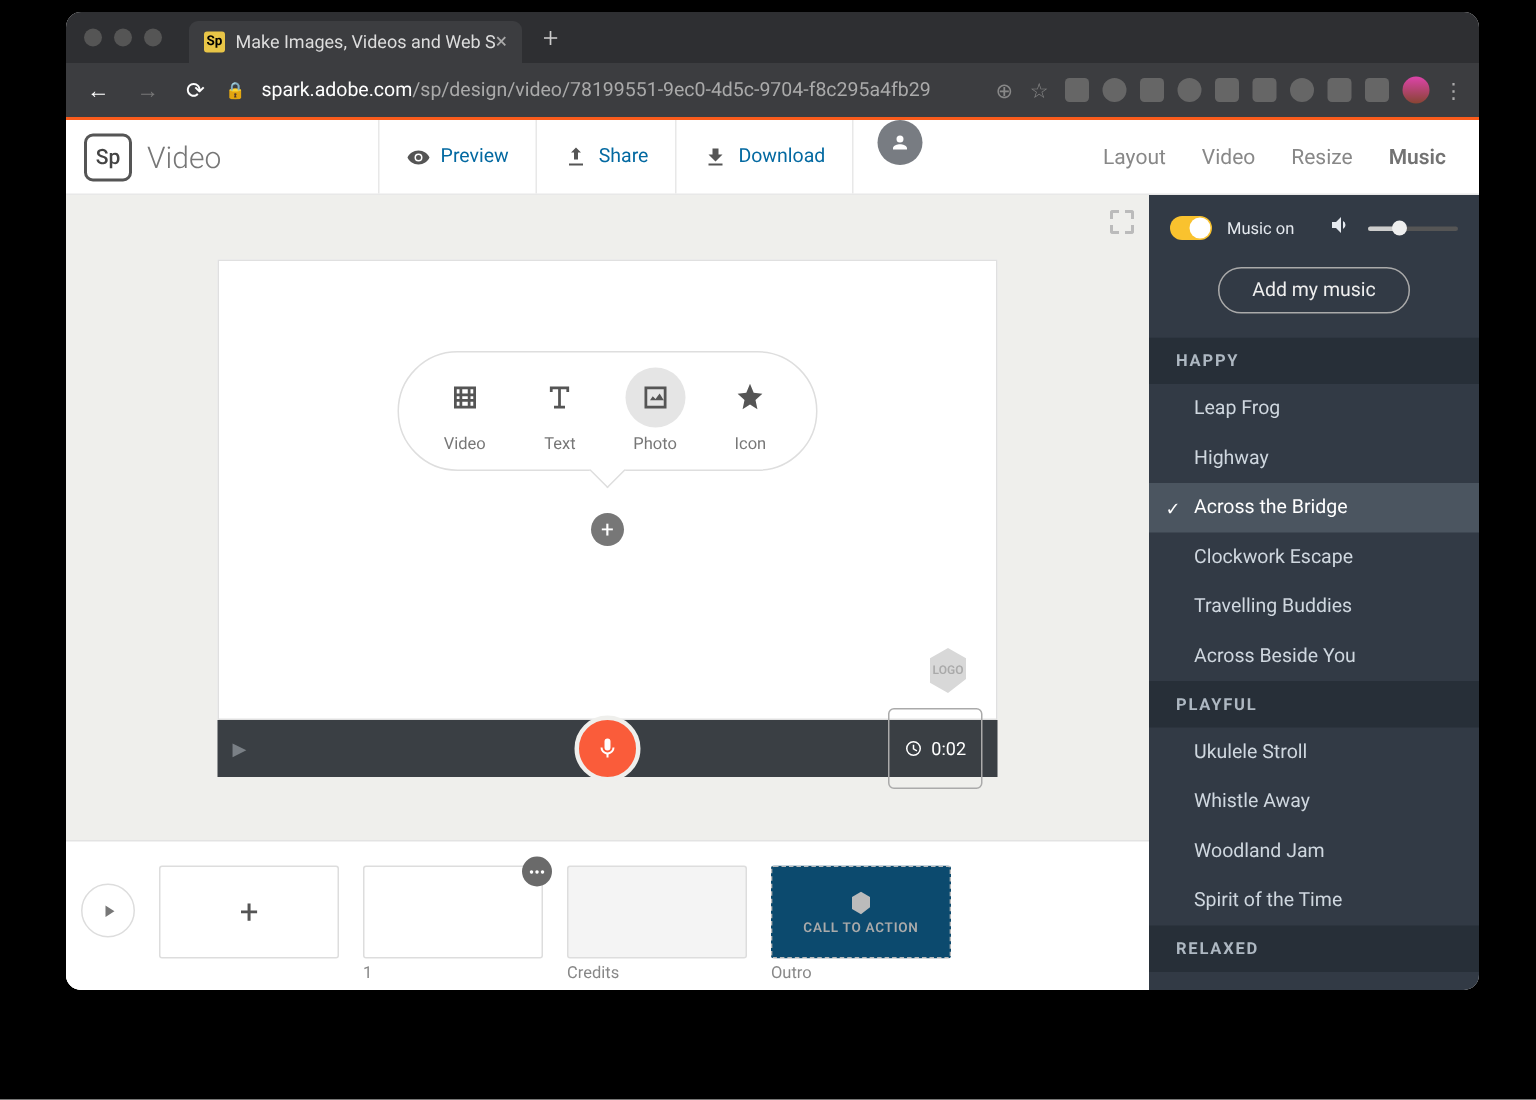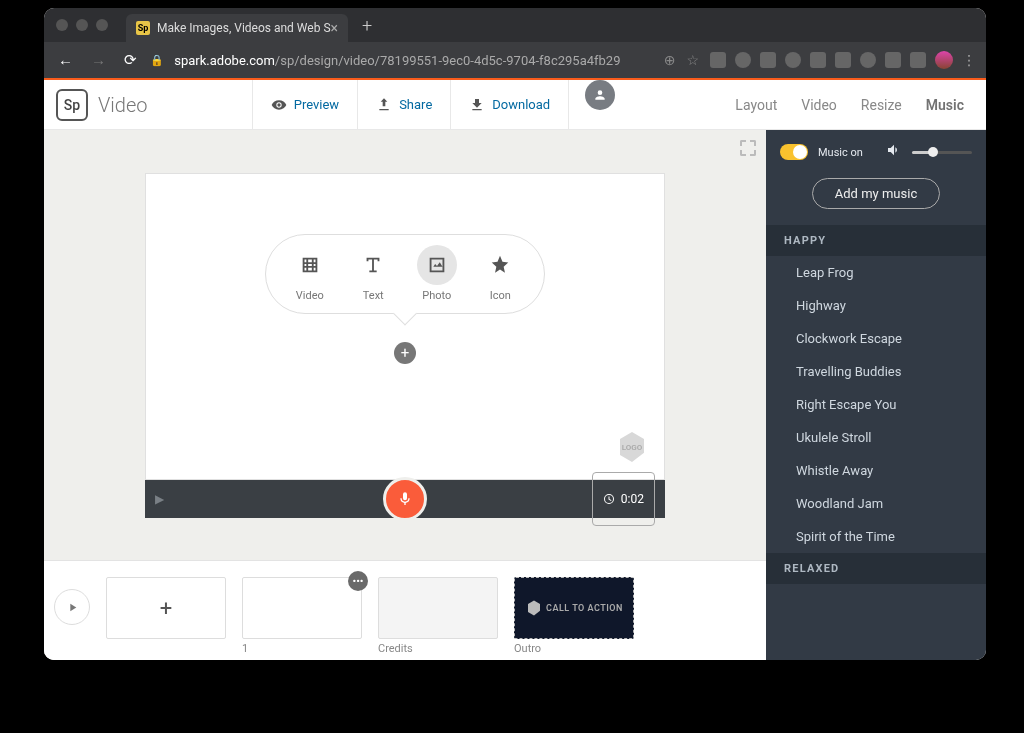--- a/index.html
+++ b/index.html
@@ -58,21 +58,21 @@
     .mic-btn svg{width:16px;height:16px;fill:#fff;}
     .time-pill{margin-left:auto;border:1px solid #aaa;border-radius:4px;padding:19px 10px;display:flex;align-items:center;gap:6px;color:#fff;font-size:12px;}
     .time-pill svg{width:12px;height:12px;fill:#fff;}
     .timeline{height:100px;background:#fff;border-top:1px solid #e3e3e3;display:flex;align-items:flex-start;padding:16px 10px 6px 10px;gap:16px;}
     .play-big{width:36px;height:36px;border-radius:50%;background:#fff;border:1px solid #ddd;display:flex;align-items:center;justify-content:center;cursor:pointer;margin-top:12px;}
     .play-big svg{width:13px;height:13px;fill:#777;}
     .tl-slot{display:flex;flex-direction:column;gap:3px;}
     .tl-card{width:120px;height:62px;background:#fff;border:1px solid #ddd;border-radius:2px;display:flex;align-items:center;justify-content:center;position:relative;}
     .tl-card.add{font-size:22px;color:#555;}
     .tl-card.dim{background:#f4f4f4;}
-    .tl-card.outro{border:1px dashed #bbb;background:#0f172a;flex-direction:row;gap:3px;}
+    .tl-card.outro{border:1px dashed #bbb;background:#0c4a6e;flex-direction:column;gap:3px;}
     .tl-card.outro svg{width:18px;height:18px;fill:#bbb;}
     .tl-card.outro span{font-size:9px;color:#aaa;font-weight:600;letter-spacing:0.5px;}
     .tl-more{position:absolute;top:-7px;right:-7px;width:20px;height:20px;border-radius:50%;background:#6a6a6a;color:#fff;font-size:11px;display:flex;align-items:center;justify-content:center;}
     .tl-label{font-size:11px;color:#888;}
     .music-panel{width:220px;background:#323a45;display:flex;flex-direction:column;color:#cbd3db;overflow:hidden;}
     .music-header{padding:12px 14px 10px 14px;display:flex;align-items:center;gap:10px;}
     .toggle{width:28px;height:16px;background:#f9c22e;border-radius:8px;position:relative;cursor:pointer;}
     .toggle::after{content:"";position:absolute;right:1px;top:1px;width:14px;height:14px;background:#fff;border-radius:50%;}
     .music-on-label{font-size:11px;color:#e5e9ef;}
     .vol-icon{margin-left:auto;}
@@ -277,23 +277,25 @@
         </span>
         <div class="vol-slider"></div>
       </div>
       <div class="add-music-wrap">
         <div class="add-music-btn">Add my music</div>
       </div>
       <div class="scroll-area" id="track-list">
           <div class="cat-header">HAPPY</div>
           <div class="track">Leap Frog</div>
           <div class="track">Highway</div>
+          <div class="track selected">Across the Bridge</div>
           <div class="track">Clockwork Escape</div>
           <div class="track">Travelling Buddies</div>
-          <div class="track">Right Escape You</div>
+          <div class="track">Across Beside You</div>
+          <div class="cat-header">PLAYFUL</div>
           <div class="track">Ukulele Stroll</div>
           <div class="track">Whistle Away</div>
           <div class="track">Woodland Jam</div>
           <div class="track">Spirit of the Time</div>
           <div class="cat-header">RELAXED</div>
         </div>
     </div>
   </div>
 </div>
 

